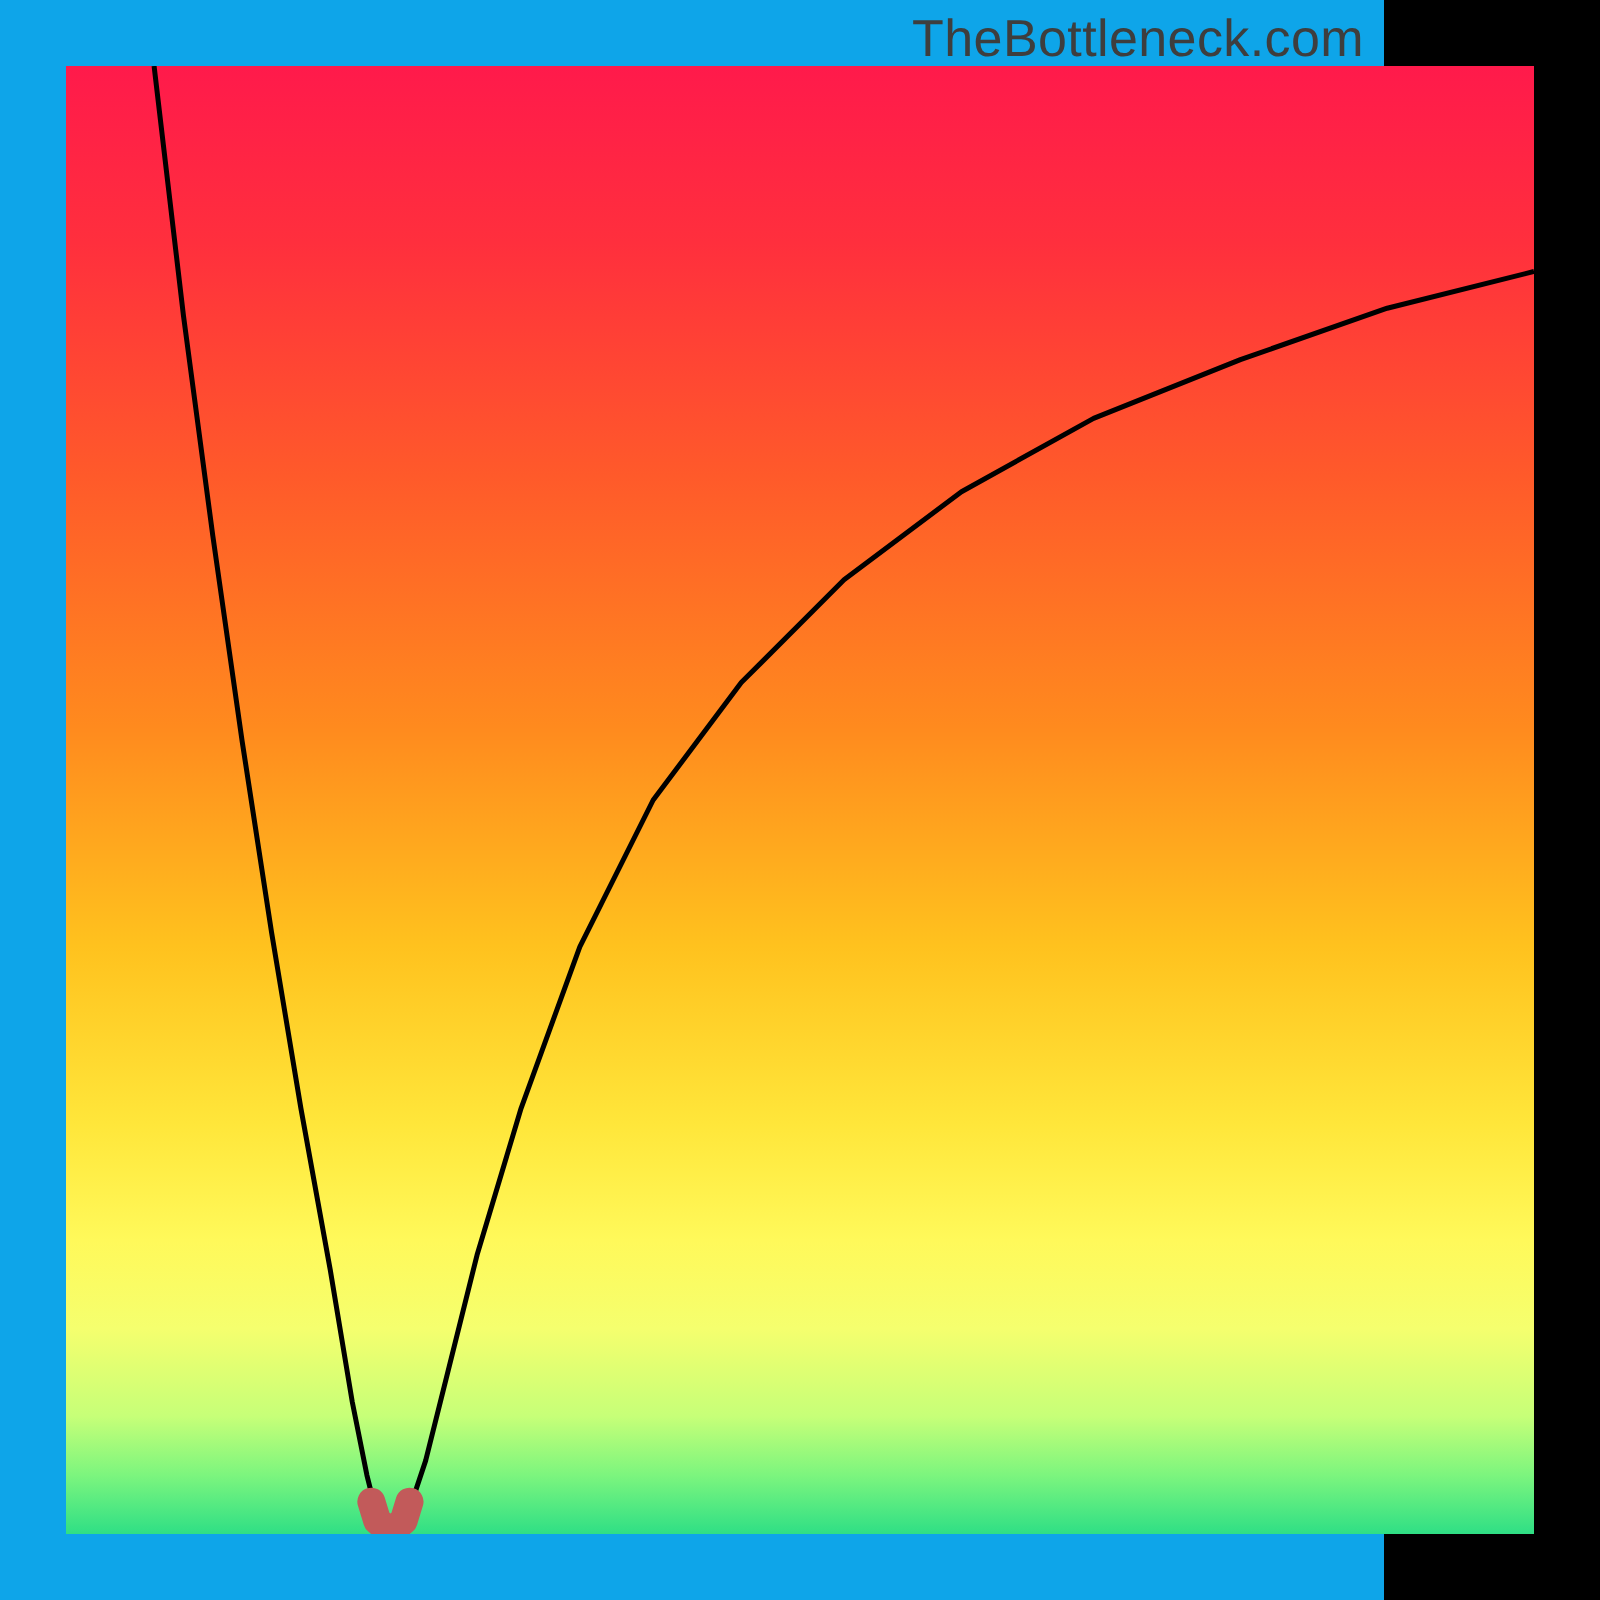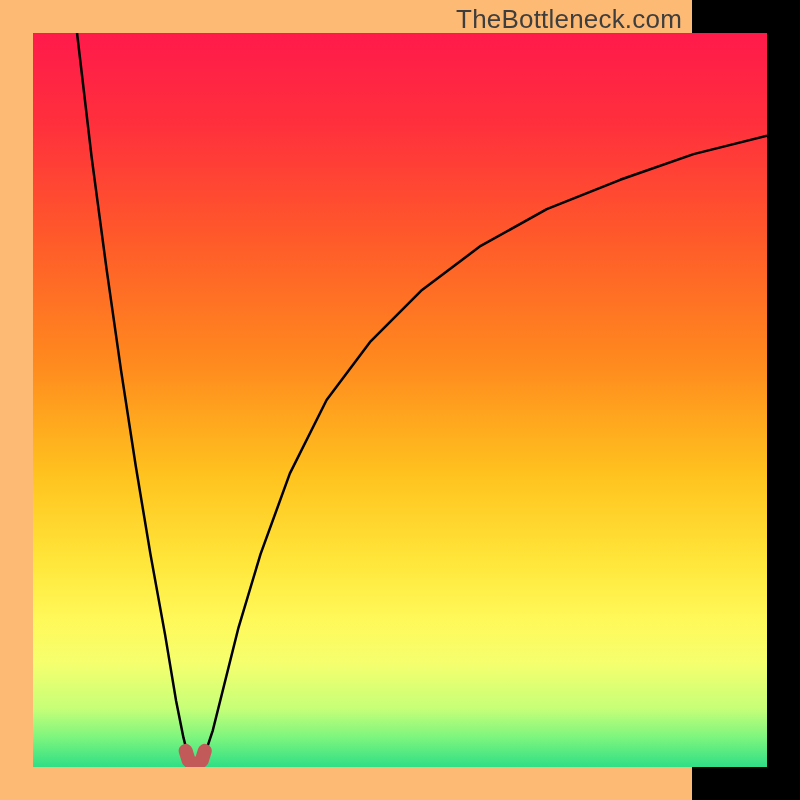--- a/index.html
+++ b/index.html
@@ -10,21 +10,21 @@
     background: #000;
     overflow: hidden;
     font-family: Arial, Helvetica, sans-serif;
   }
   .frame {
     position: absolute;
     left: 0;
     top: 0;
     width: 692px;
     height: 800px;
-    background: #fdba74;
+    background: #0ea5e9;
   }
   .watermark {
     position: absolute;
     top: 4px;
     right: 10px;
     color: #3e3e3e;
     font-size: 26px;
     font-weight: 500;
     letter-spacing: 0.2px;
     user-select: none;

